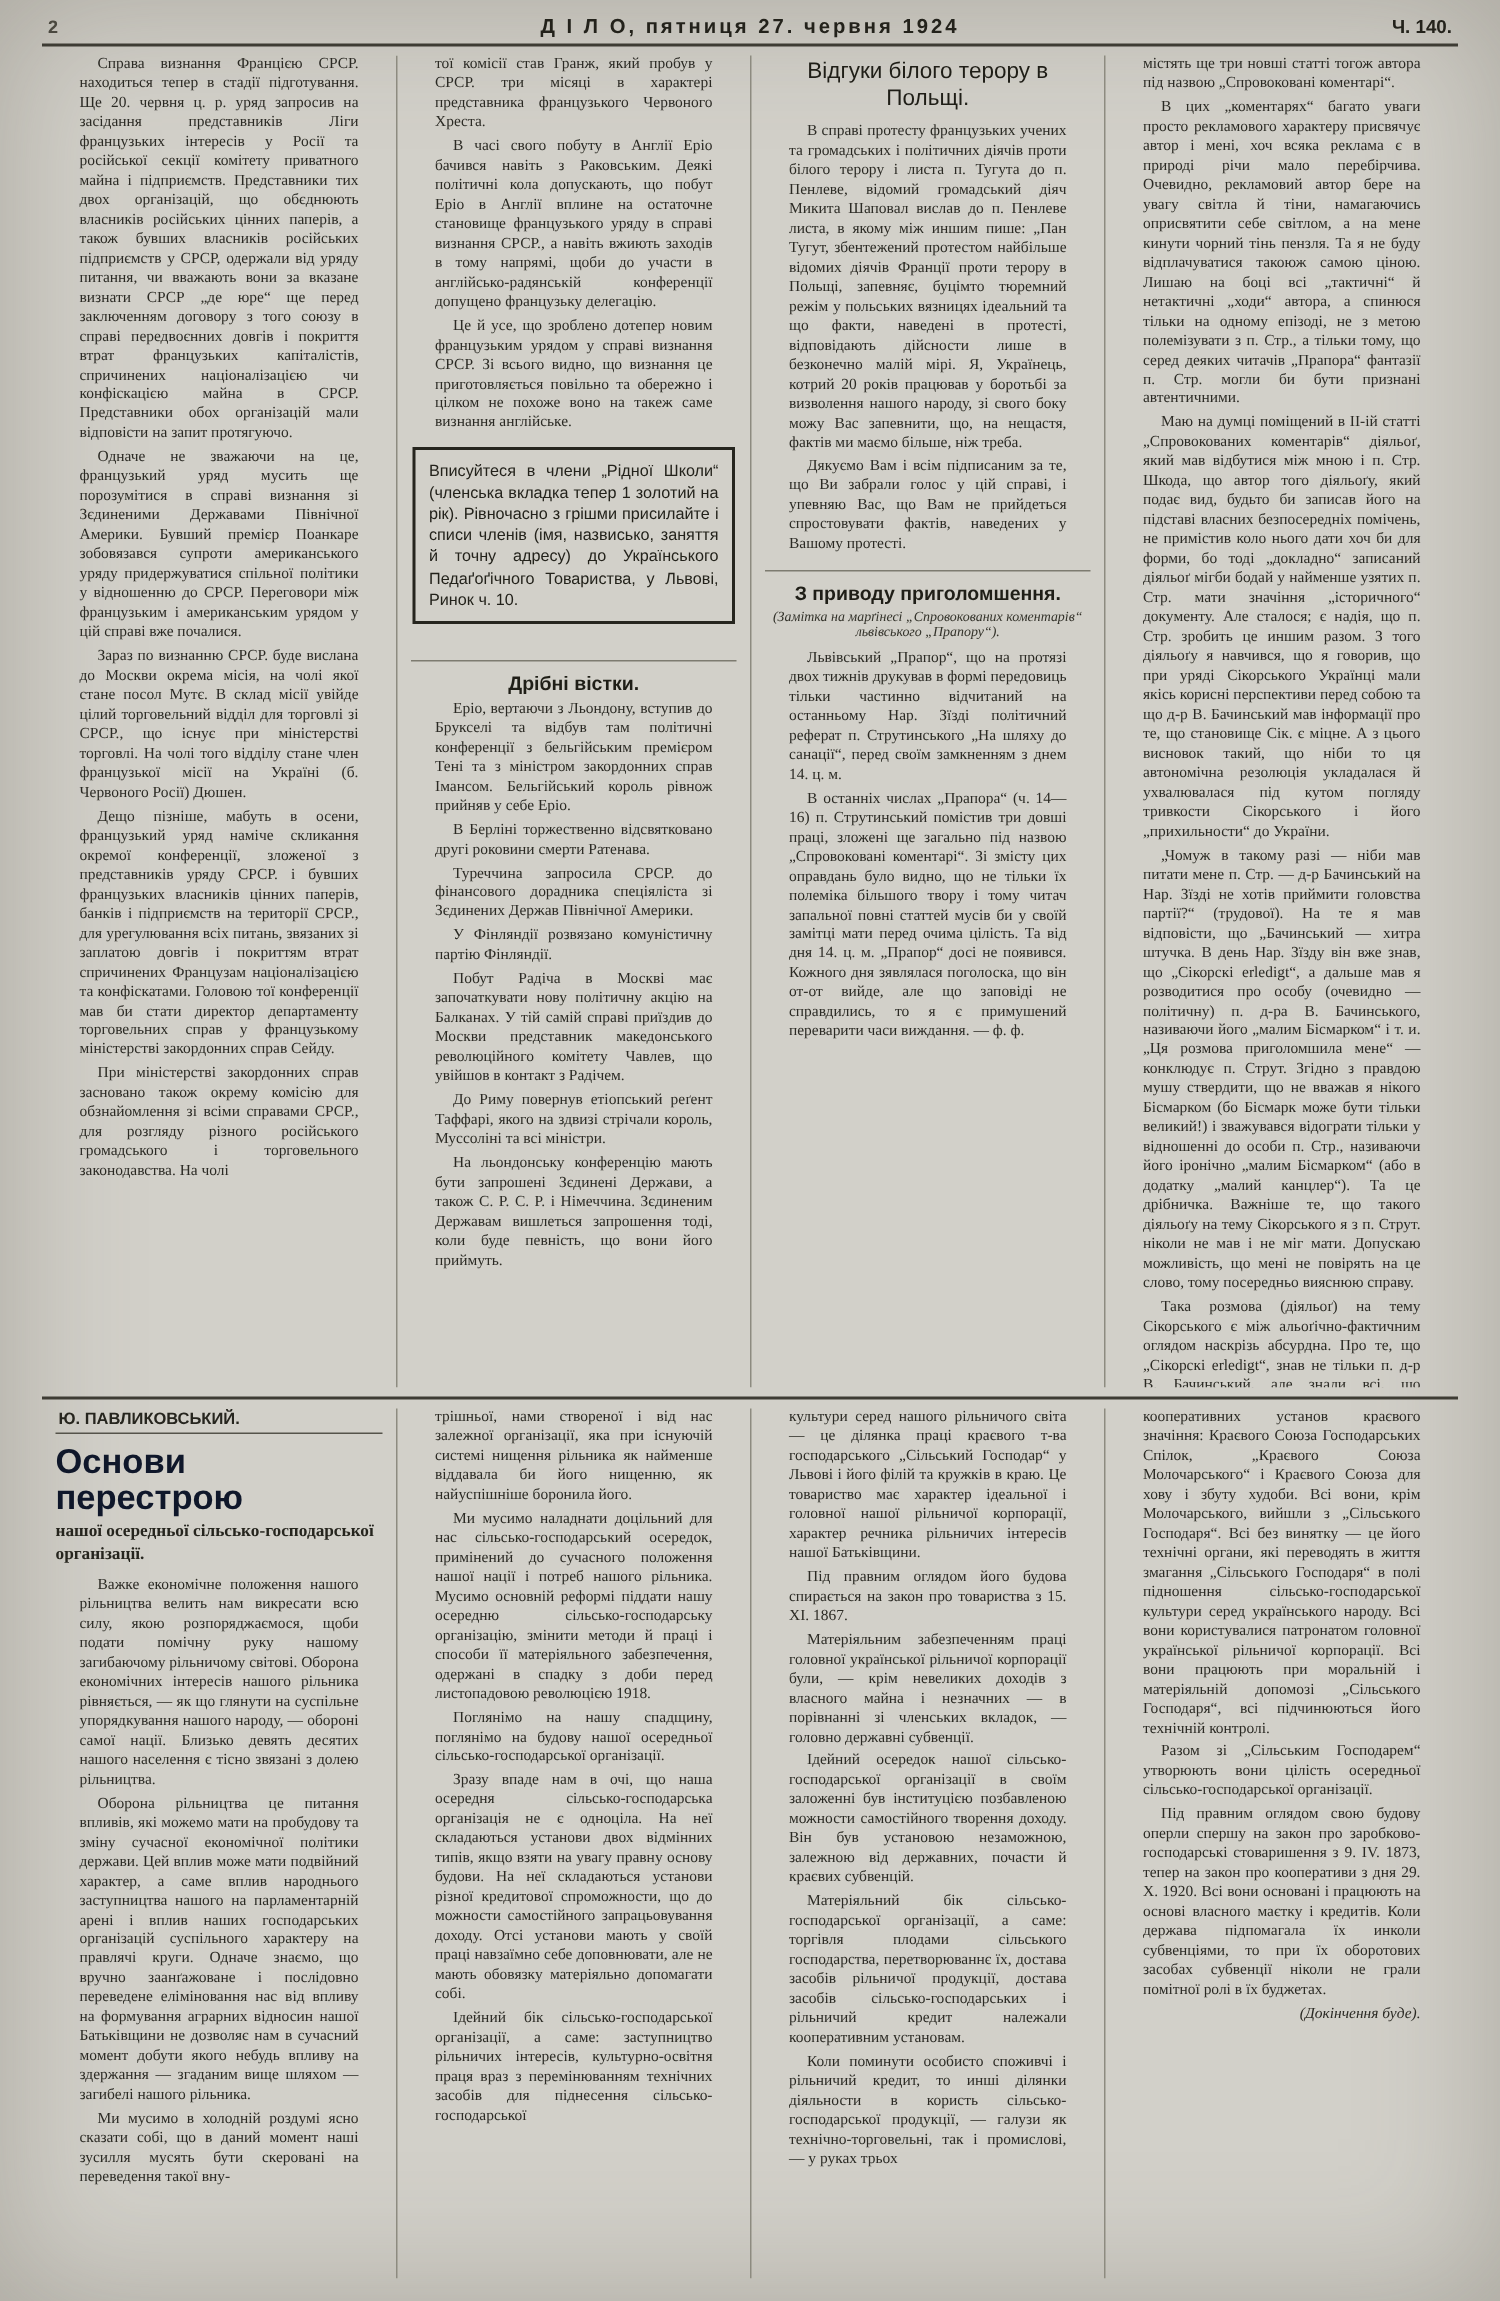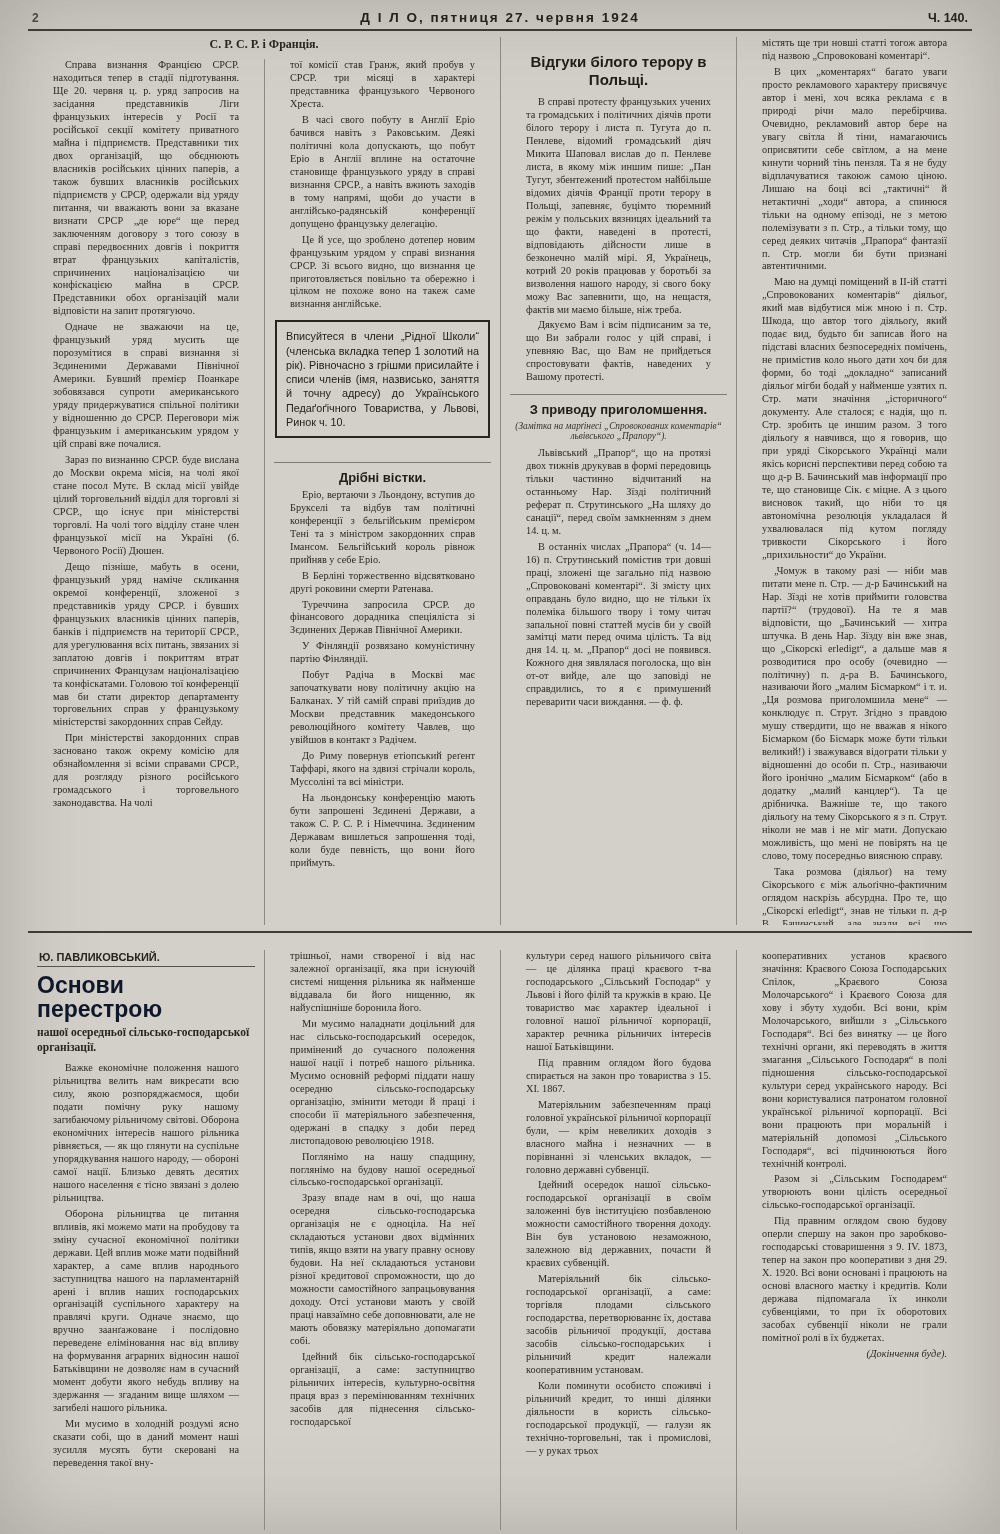--- a/index.html
+++ b/index.html
@@ -53,23 +53,23 @@
     font-weight:bold;font-size:19px;line-height:1.1;
     text-align:center;color:#1f1e17;
     margin:2px 0 2px;
   }
   .h-sub{
     text-align:center;font-weight:bold;font-size:12px;
     margin:0 0 7px;color:#26251e;
   }
   .h-col{
     font-family:"Liberation Sans", sans-serif;
-    font-weight:bold;font-size:15px;line-height:1.2;
+    font-weight:normal;font-size:15px;line-height:1.2;
     text-align:center;color:#1f1e17;
-    margin:16px 18px 7px;
+    margin:2px 18px 7px;
   }
   .h-small{
     font-family:"Liberation Sans", sans-serif;
     font-weight:bold;font-size:13px;line-height:1.2;
     text-align:center;color:#1f1e17;
     margin:10px 0 3px;padding-top:7px;
     border-top:1px solid #7d7b70;
   }
   .h-note{
     text-align:center;font-style:italic;font-size:9.3px;
@@ -80,21 +80,21 @@
     border:2px solid #26251e;
     margin:9px 1px 24px;
     padding:7px 9px;
     font-family:"Liberation Sans", sans-serif;
     font-weight:normal;font-size:10.8px;line-height:1.32;
     text-align:justify;color:#23221b;
   }
   
   .bottom-section{
     border-top:2px solid #3e3c34;
-    margin-top:6px;padding-top:17px;
+    margin-top:6px;padding-top:6px;
     display:grid;grid-template-columns:repeat(4,1fr);
     height:580px;overflow:hidden;
   }
   .bcol{padding:0 9px;overflow:hidden;}
   .byline{
     font-family:"Liberation Sans", sans-serif;
     font-weight:bold;font-size:11px;
     border-bottom:1px solid #55534a;
     padding:1px 2px 3px;margin-bottom:6px;color:#26251e;
   }
@@ -116,21 +116,20 @@
 
   <div class="masthead">
     <span class="pagenum">2</span>
     <span class="title">Д І Л О,  пятниця 27. червня 1924</span>
     <span class="issue">Ч. 140.</span>
   </div>
 
   <div class="top-section">
 
     <div class="art1">
-      <div class="h-sub">С. Р. С. Р. і Франція.</div>
       <div class="two-col">
         <div class="half">
             <p>Справа визнання Францією СРСР. находиться тепер в стадії підготування. Ще 20. червня ц. р. уряд запросив на засідання представників Ліги французьких інтересів у Росії та російської секції комітету приватного майна і підприємств. Представники тих двох організацій, що обєднюють власників російських цінних паперів, а також бувших власників російських підприємств у СРСР, одержали від уряду питання, чи вважають вони за вказане визнати СРСР „де юре“ ще перед заключенням договору з того союзу в справі передвоєнних довгів і покриття втрат французьких капіталістів, спричинених націоналізацією чи конфіскацією майна в СРСР. Представники обох організацій мали відповісти на запит протягуючо.</p>
             <p>Одначе не зважаючи на це, французький уряд мусить ще порозумітися в справі визнання зі Зєдиненими Державами Північної Америки. Бувший премієр Поанкаре зобовязався супроти американського уряду придержуватися спільної політики у відношенню до СРСР. Переговори між французьким і американським урядом у цій справі вже почалися.</p>
             <p>Зараз по визнанню СРСР. буде вислана до Москви окрема місія, на чолі якої стане посол Мутє. В склад місії увійде цілий торговельний відділ для торговлі зі СРСР., що існує при міністерстві торговлі. На чолі того відділу стане член французької місії на Україні (б. Червоного Росії) Дюшен.</p>
             <p>Дещо пізніше, мабуть в осени, французький уряд наміче скликання окремої конференції, зложеної з представників уряду СРСР. і бувших французьких власників цінних паперів, банків і підприємств на території СРСР., для урегулювання всіх питань, звязаних зі заплатою довгів і покриттям втрат спричинених Французам націоналізацією та конфіскатами. Головою тої конференції мав би стати директор департаменту торговельних справ у французькому міністерстві закордонних справ Сейду.</p>
             <p>При міністерстві закордонних справ засновано також окрему комісію для обзнайомлення зі всіми справами СРСР., для розгляду різного російського громадського і торговельного законодавства. На чолі</p>
           </div>
         <div class="half">
           <div class="no-first-indent">

